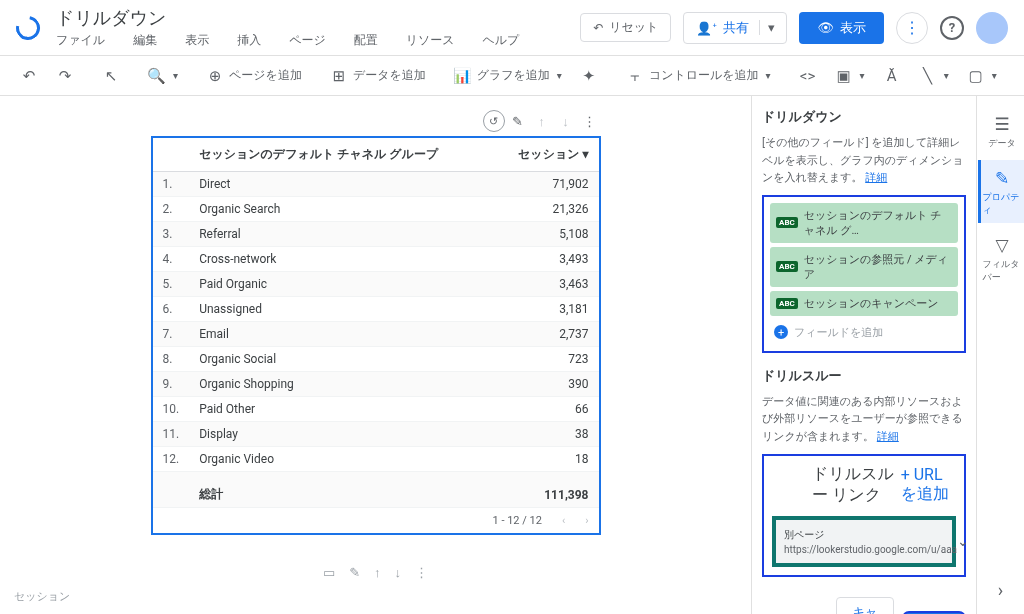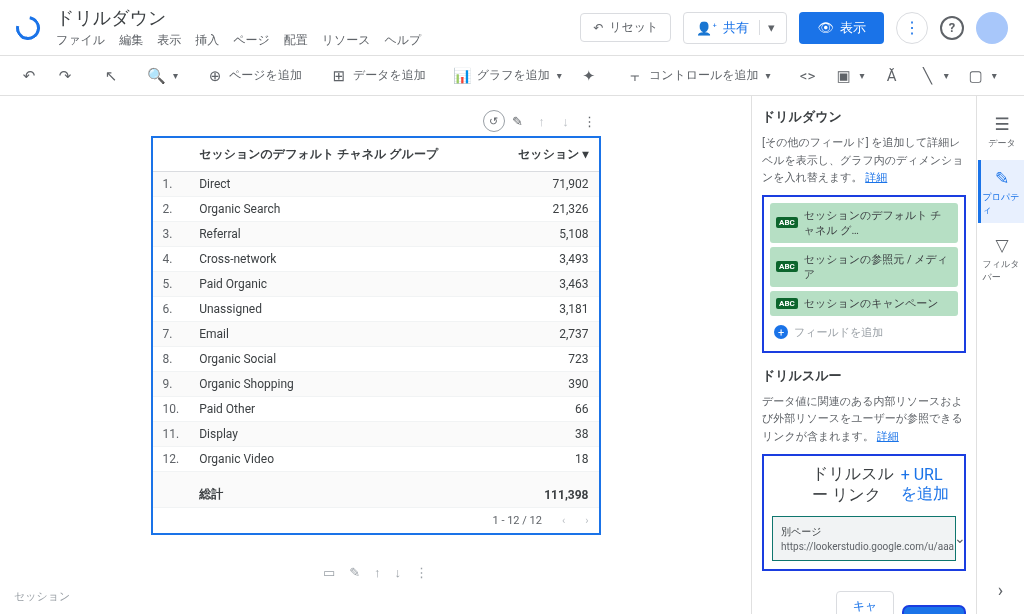--- a/index.html
+++ b/index.html
@@ -4,21 +4,21 @@
 <style>
 * { box-sizing: border-box; margin: 0; padding: 0; }
 body { font-family: -apple-system, "Segoe UI", Roboto, sans-serif; font-size: 13px; color: #3c4043; background: #fff; overflow: hidden; }
 .app { width: 1024px; height: 614px; display: flex; flex-direction: column; }
 
 
 .header { display: flex; align-items: center; height: 56px; padding: 0 16px; border-bottom: 1px solid #e0e0e0; }
 .logo { width: 24px; height: 24px; margin-right: 16px; border-radius: 50%; border: 3px solid #1a73e8; border-top-color: transparent; transform: rotate(-35deg); }
 .title-area { flex: 1; }
 .doc-title { font-size: 18px; font-weight: 400; color: #3c4043; }
-.menu-bar { display: flex; gap: 14px; font-size: 12px; color: #5f6368; margin-top: 2px; }
+.menu-bar { display: flex; gap: 28px; font-size: 12px; color: #5f6368; margin-top: 2px; }
 .menu-item { cursor: pointer; }
 .header-actions { display: flex; align-items: center; gap: 12px; }
 .btn-reset { display: flex; align-items: center; gap: 6px; padding: 5px 12px; border: 1px solid #dadce0; border-radius: 4px; background: #fff; color: #5f6368; font-size: 12px; cursor: pointer; }
 .btn-share { display: flex; align-items: center; gap: 6px; padding: 6px 12px; border: 1px solid #dadce0; border-radius: 4px; background: #fff; color: #1a73e8; font-size: 13px; cursor: pointer; }
 .dd-chevron { color: #5f6368; border-left: 1px solid #dadce0; padding-left: 8px; margin-left: 4px; }
 .btn-view { display: flex; align-items: center; gap: 6px; padding: 7px 18px; border: none; border-radius: 4px; background: #1a73e8; color: #fff; font-size: 13px; cursor: pointer; }
 .btn-more { width: 32px; height: 32px; border: 1px solid #dadce0; border-radius: 50%; display: flex; align-items: center; justify-content: center; color: #1a73e8; cursor: pointer; font-size: 16px; }
 .help-icon { width: 24px; height: 24px; border: 2px solid #5f6368; border-radius: 50%; display: flex; align-items: center; justify-content: center; color: #5f6368; font-weight: bold; cursor: pointer; font-size: 13px; }
 .avatar { width: 32px; height: 32px; border-radius: 50%; background: #a8c7fa; }
 
@@ -59,21 +59,21 @@
 .side-desc a { color: #1a73e8; text-decoration: underline; cursor: pointer; }
 .dim-box { border: 2px solid #1a3de0; padding: 6px; margin-bottom: 14px; }
 .dim-chip { display: flex; align-items: center; gap: 6px; padding: 5px 6px; border-radius: 3px; margin-bottom: 4px; font-size: 11px; background: #b6dfc4; cursor: pointer; }
 .dim-chip .tag { background: #0d652d; color: #fff; font-size: 8px; padding: 1px 3px; border-radius: 2px; font-weight: bold; }
 .add-field { display: flex; align-items: center; gap: 6px; padding: 5px 4px; color: #9aa0a6; font-size: 11px; cursor: pointer; }
 .add-field .plus { width: 14px; height: 14px; border-radius: 50%; background: #1a73e8; color: #fff; display: flex; align-items: center; justify-content: center; font-size: 11px; }
 
 .link-box { border: 2px solid #1a3de0; padding: 8px; }
 .link-head { display: flex; justify-content: space-between; align-items: center; font-size: 16px; margin-bottom: 10px; margin-left: 40px; }
 .link-add { color: #1a73e8; cursor: pointer; }
-.link-card { background: #f1f3f4; border: 1px solid #0f766e; padding: 8px; display: flex; justify-content: space-between; align-items: center; font-size: 10px; cursor: pointer; }
+.link-card { background: #f1f3f4; border: 4px solid #0f766e; padding: 8px; display: flex; justify-content: space-between; align-items: center; font-size: 10px; cursor: pointer; }
 .link-card .lc-url { color: #5f6368; margin-top: 2px; }
 .link-card .lc-chev { font-size: 14px; color: #5f6368; }
 
 .side-actions { display: flex; justify-content: flex-end; gap: 8px; margin-top: 20px; align-items: center; }
 .btn-cancel { padding: 6px 10px; border: 1px solid #dadce0; background: #fff; color: #1a73e8; border-radius: 4px; font-size: 12px; cursor: pointer; text-align: center; width: 58px; }
 .btn-apply { padding: 8px 18px; border: 2px solid #1a3de0; background: #1a73e8; color: #fff; border-radius: 7px; font-size: 12px; cursor: pointer; }
 
 
 .rail { width: 48px; border-left: 1px solid #e0e0e0; display: flex; flex-direction: column; align-items: center; padding-top: 10px; gap: 4px; position: relative; }
 .rail-btn { width: 46px; padding: 8px 2px 6px; display: flex; flex-direction: column; align-items: center; gap: 3px; font-size: 9px; color: #5f6368; cursor: pointer; border-left: 3px solid transparent; }

